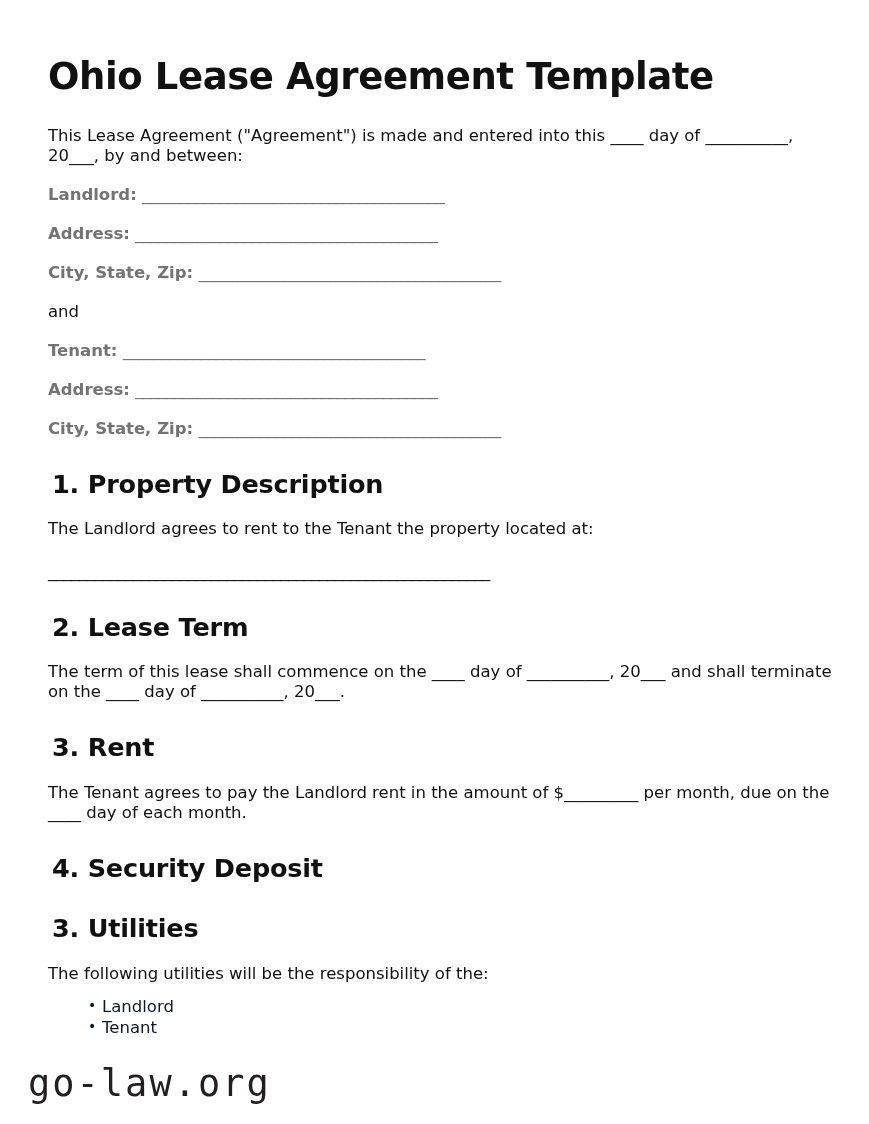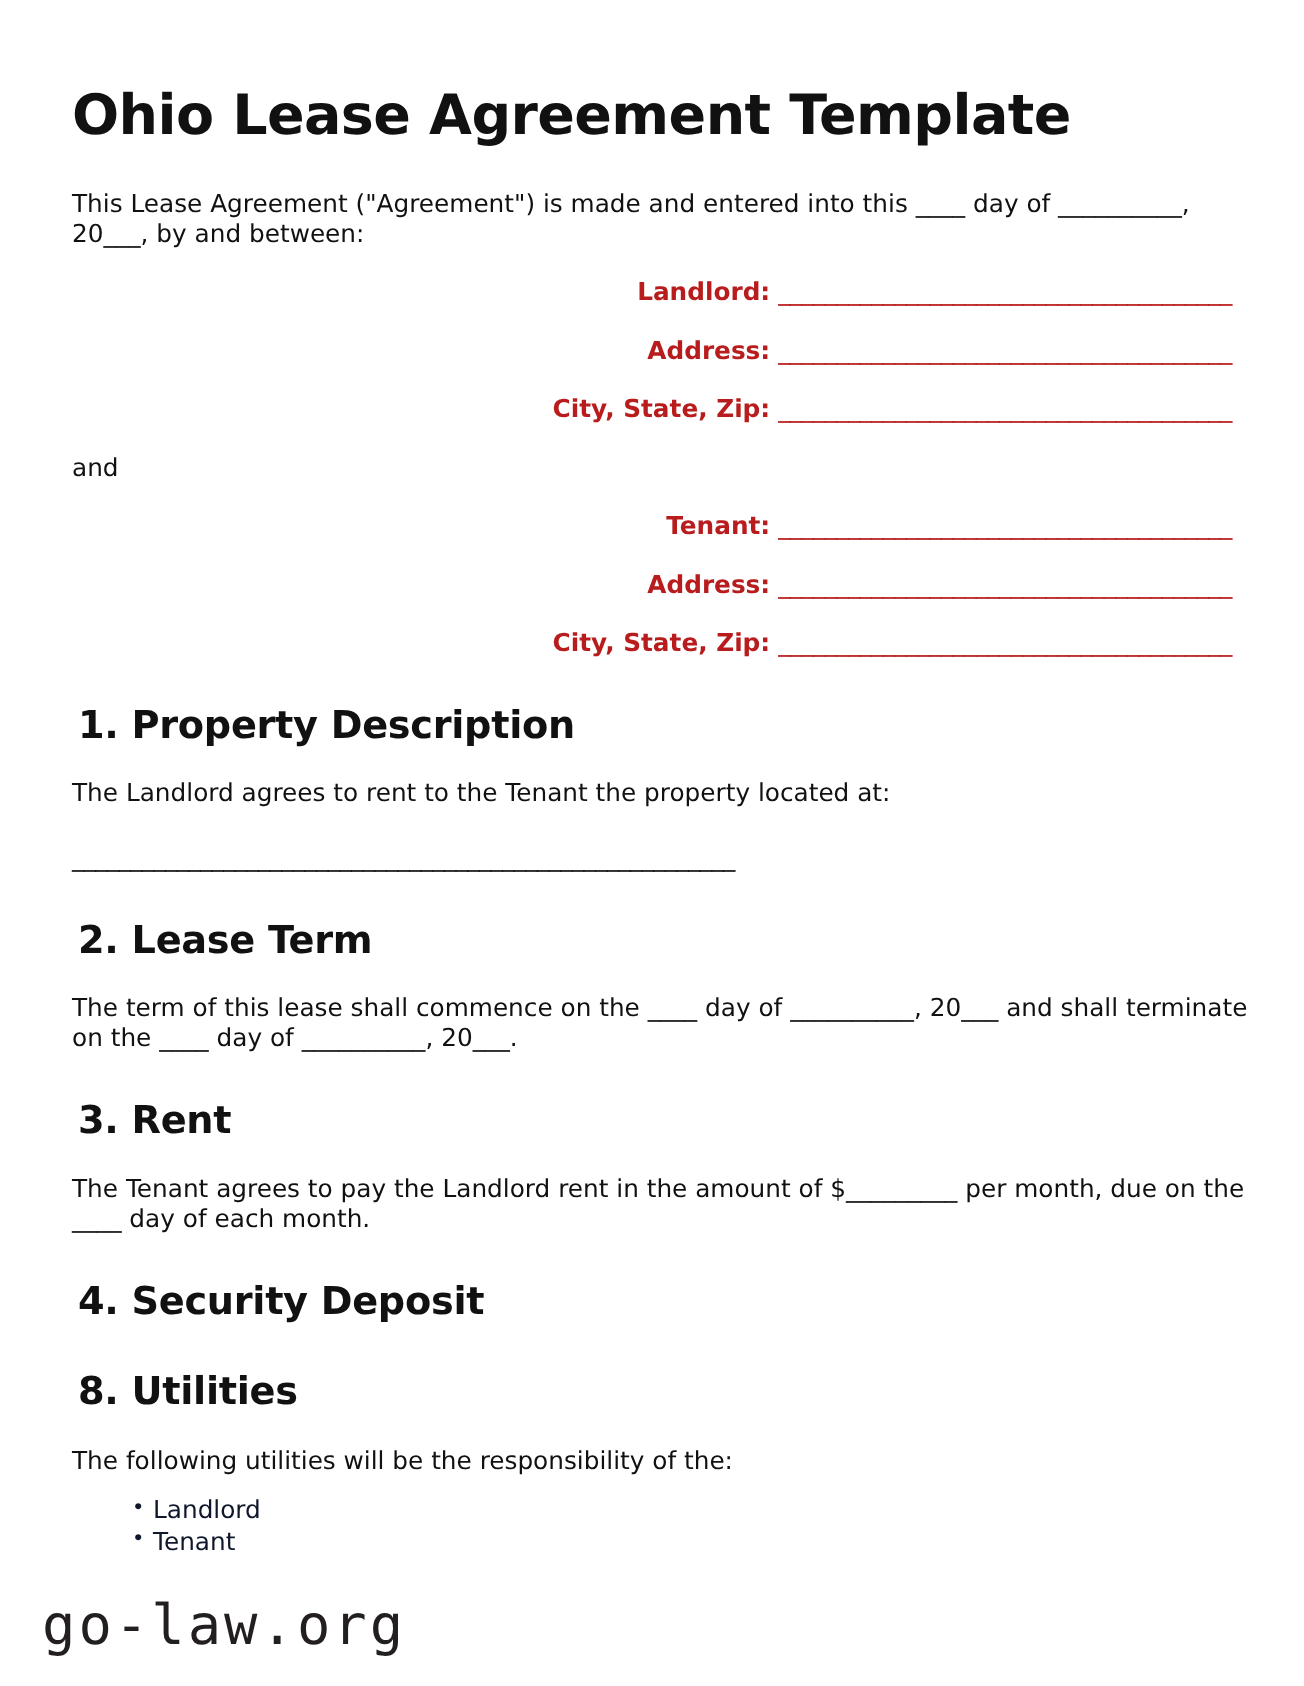--- a/index.html
+++ b/index.html
@@ -48,23 +48,22 @@
   }
   .intro {
     padding-top: 28px;
     width: 775px;
   }
   .field-row {
     font-size: 16.5px;
     line-height: 20px;
     margin: 0;
     padding-top: 19px;
-    color: #b91c1c;
+    color: #737373;
     white-space: nowrap;
-    text-align: right;
   }
   .field-label {
     font-weight: bold;
   }
   .field-blank {
     font-weight: normal;
     letter-spacing: -0.5px;
   }
   .plain-line {
     padding-top: 19px;
@@ -176,21 +175,21 @@
     <div class="long-blank">_________________________________________________________</div>
 
     <h2 class="section-heading">2. Lease Term</h2>
     <p class="para section-body">The term of this lease shall commence on the ____ day of __________, 20___ and shall terminate on the ____ day of __________, 20___.</p>
 
     <h2 class="section-heading">3. Rent</h2>
     <p class="para section-body">The Tenant agrees to pay the Landlord rent in the amount of $_________ per month, due on the ____ day of each month.</p>
 
     <h2 class="section-heading">4. Security Deposit</h2>
 
-    <h2 class="section-heading">8. Utilities</h2>
+    <h2 class="section-heading">3. Utilities</h2>
     <p class="para section-body tight">The following utilities will be the responsibility of the:</p>
     <ul class="util-list">
       <li>Landlord</li>
       <li>Tenant</li>
     </ul>
 
   </div>
 
   <div class="watermark">go-law.org</div>
 </div>

